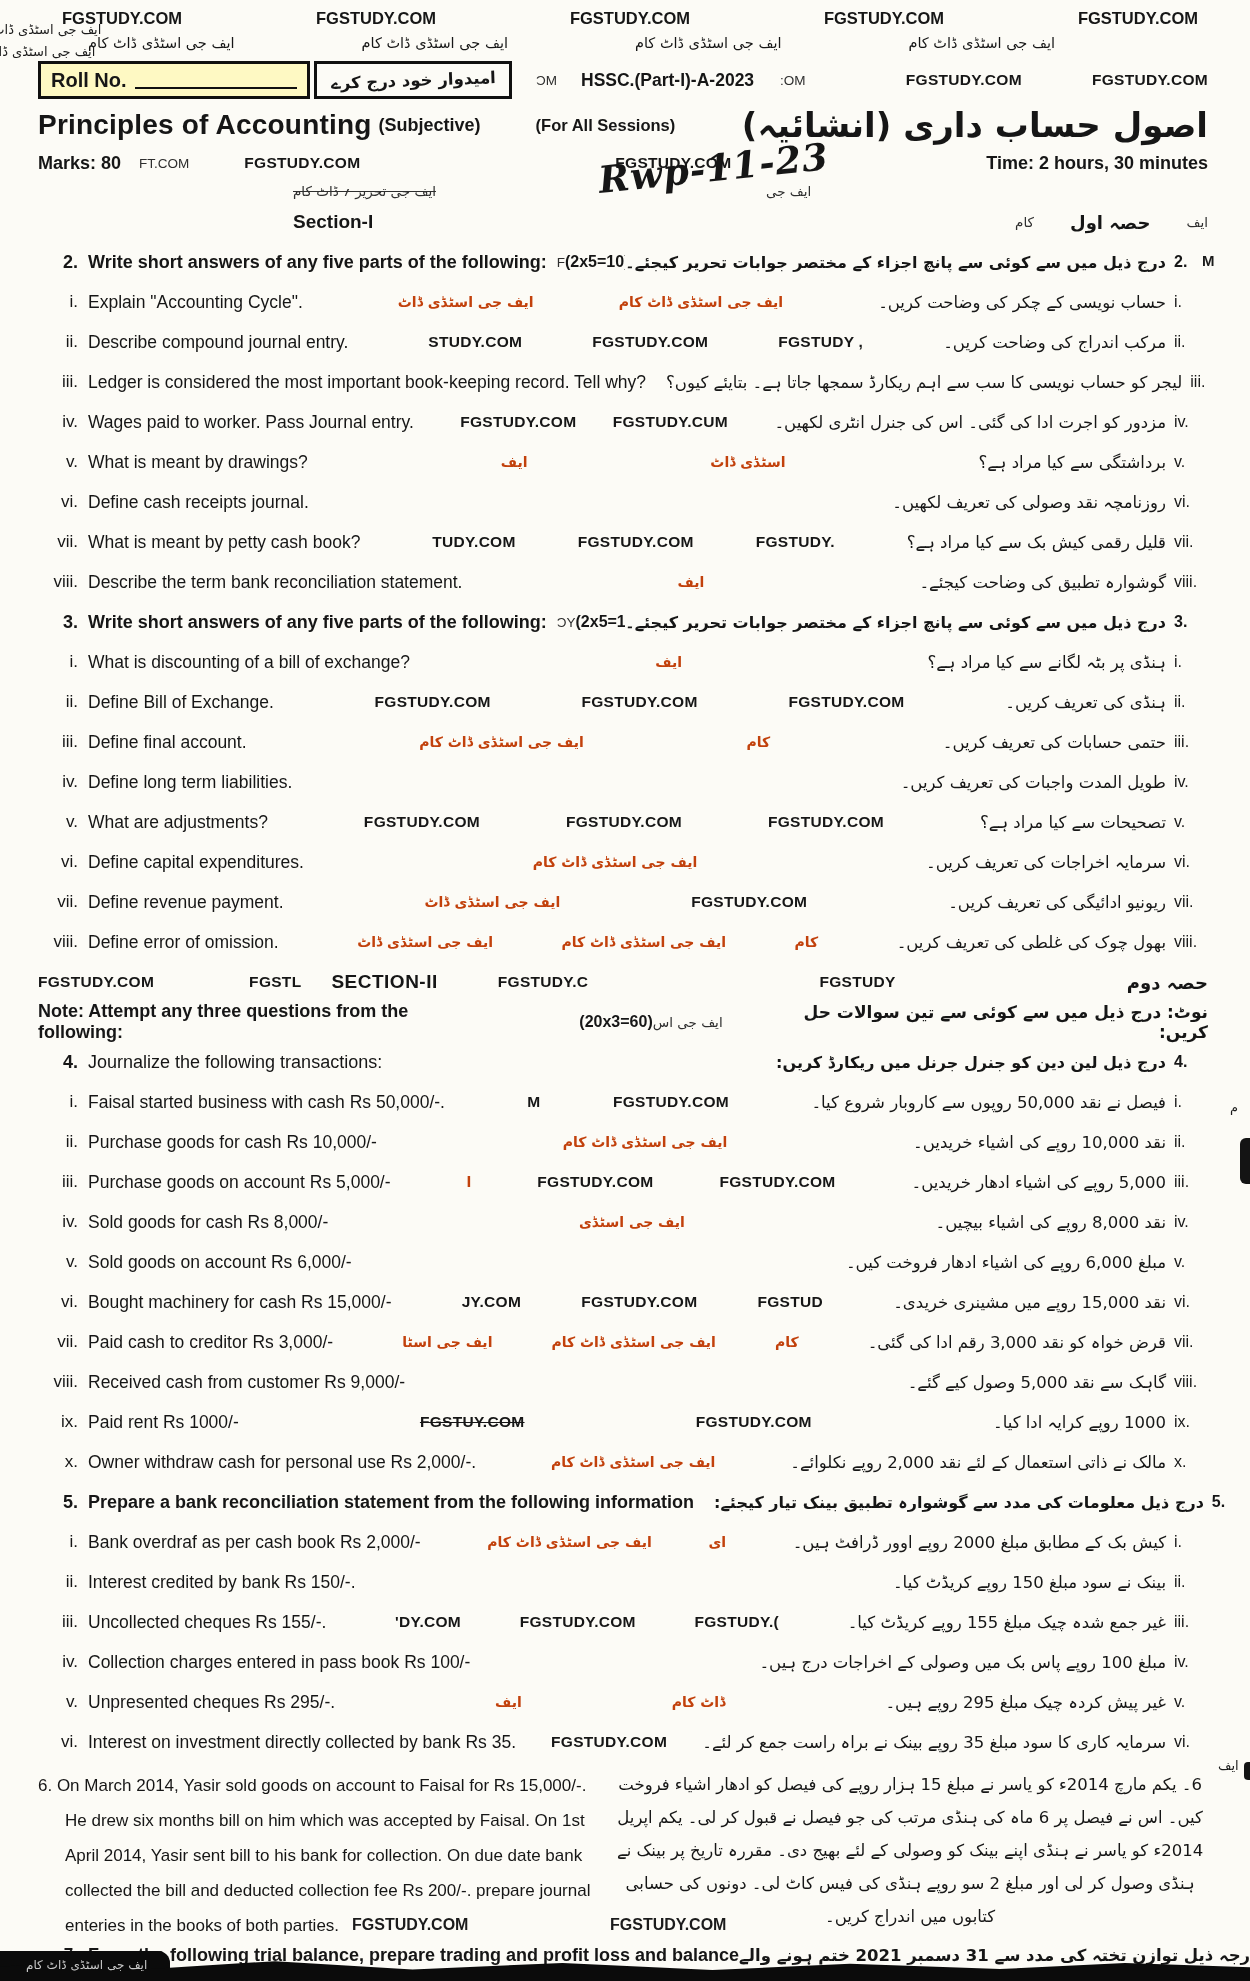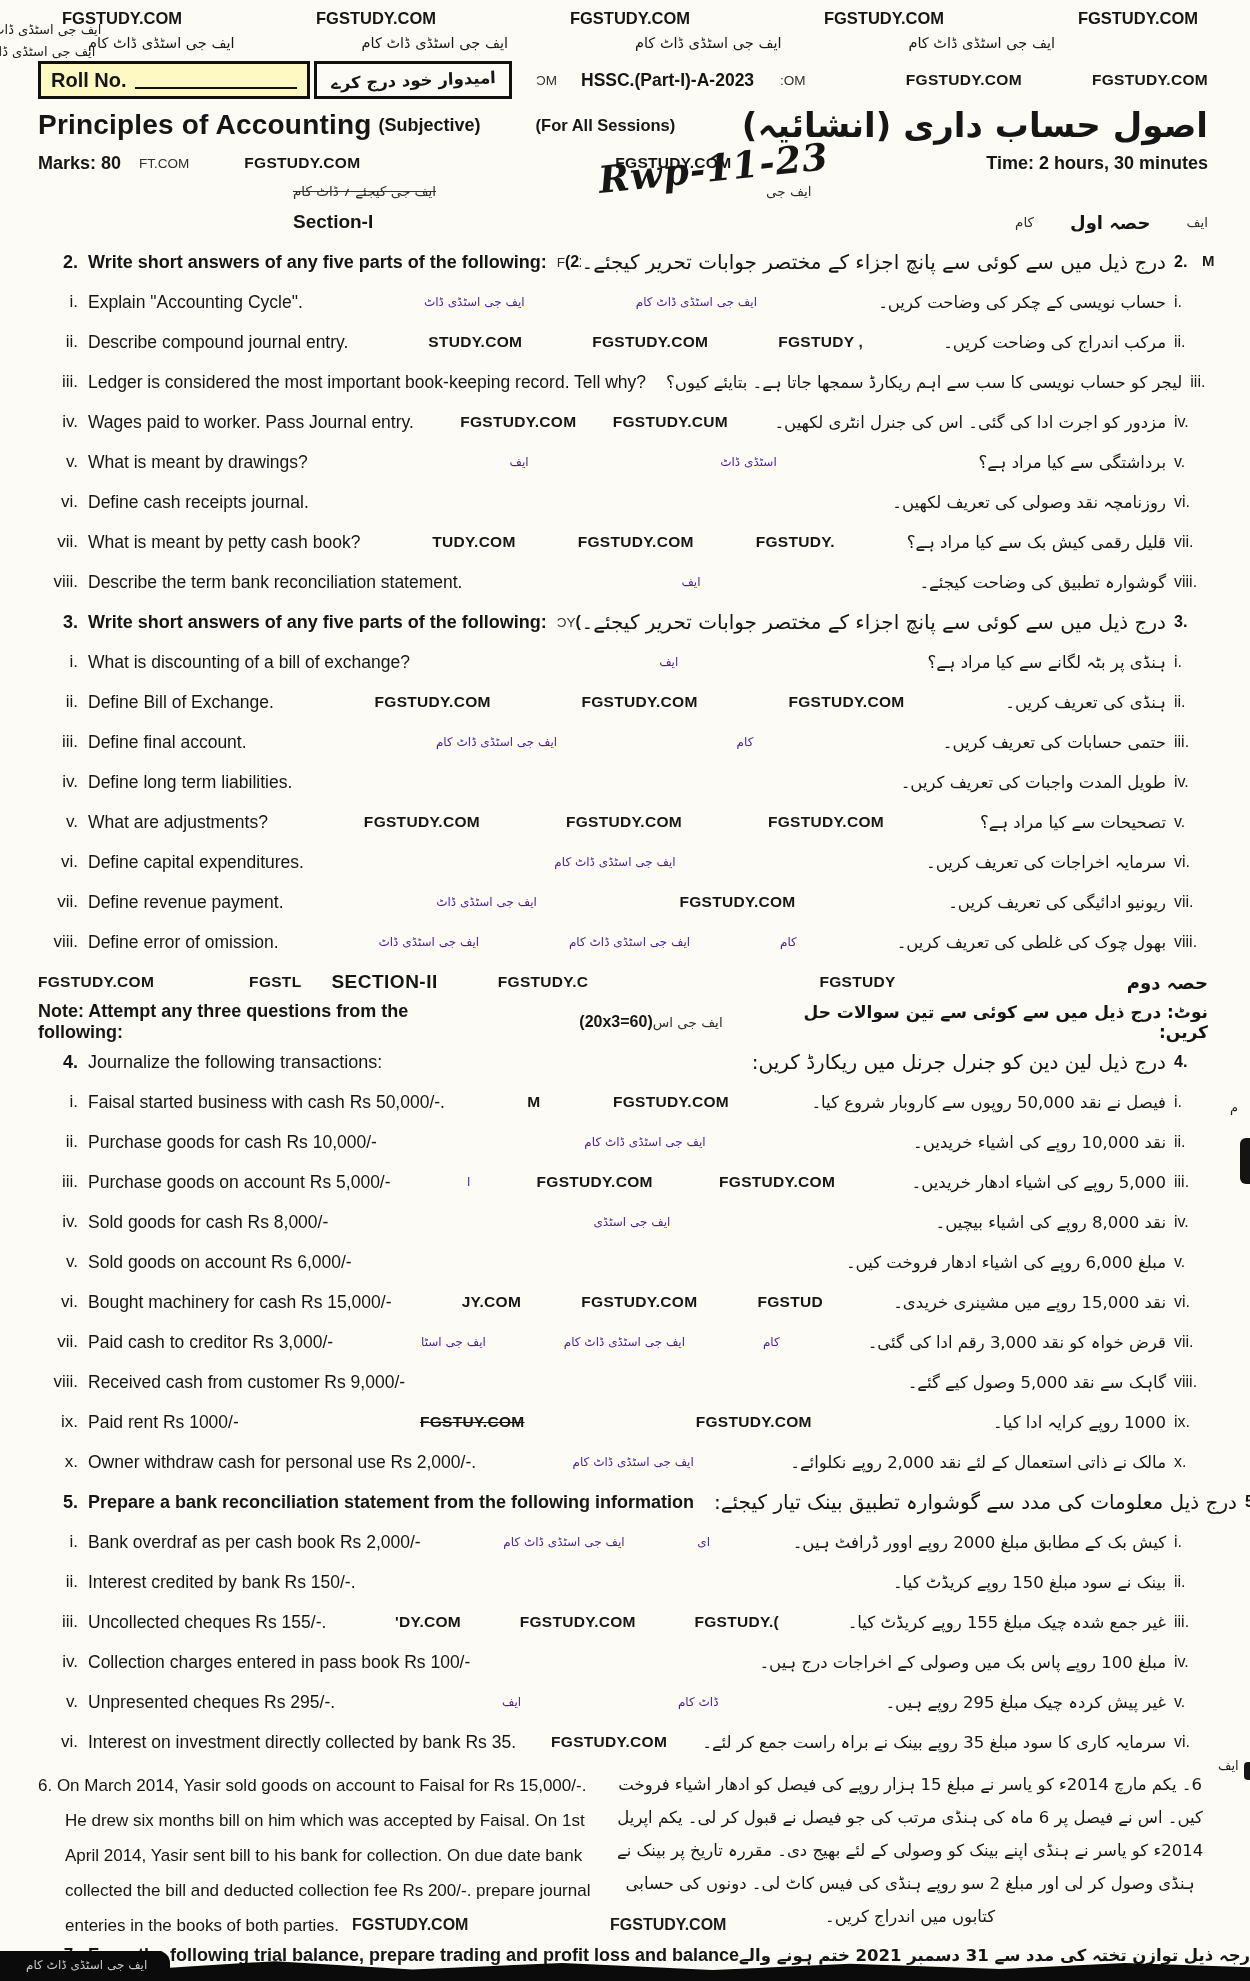--- a/index.html
+++ b/index.html
@@ -4,21 +4,21 @@
 <style>
   *{margin:0;padding:0;box-sizing:border-box}
   body{background:#9a9a9a;font-family:"Liberation Sans",sans-serif}
   .page{position:relative;width:1250px;height:1981px;margin:0 auto;background:#fcfbf6;color:#161616;overflow:hidden}
   .urdu{font-family:"DejaVu Sans",sans-serif;direction:rtl;unicode-bidi:isolate}
   .b{font-weight:700}
   .f16{font-size:16px}.f18{font-size:18px}.f19{font-size:19px}.f20{font-size:20px}
   .mla{margin-left:auto}
   .stray{font-size:13.5px;color:#2e2e2e;white-space:nowrap}
   .wm{font-weight:700;font-size:15.5px;white-space:nowrap;color:#161616;letter-spacing:.3px}
-  .wm-ur{font-weight:400;font-size:12px;white-space:nowrap;color:#4c1d95}
+  .wm-ur{font-weight:700;font-size:14px;white-space:nowrap;color:#c2410c}
   .strike{text-decoration:line-through}
   .wm-row1{display:flex;justify-content:space-between;align-items:center;height:30px;padding:6px 52px 0 62px}
   .wm-top{font-weight:700;font-size:16.5px;white-space:nowrap}
   .wm-row2{display:flex;justify-content:space-between;align-items:center;height:26px;padding:0 195px 0 88px}
   .wm-top-ur{font-size:14.5px;white-space:nowrap}
   .hrow{display:flex;align-items:center;padding:0 42px 0 38px}
   .roll-row{height:48px}
   .rollbox{display:flex;align-items:center;border:3px solid #101010;height:38px;width:272px;padding:0 10px;background:#fef9c3}
   .rollline{flex:1;border-bottom:2.5px solid #101010;height:58%;margin-left:8px}
   .notebox{display:flex;align-items:center;justify-content:center;border:3px solid #101010;height:38px;width:198px;margin-left:4px}
@@ -33,21 +33,21 @@
   .cluster{display:flex;align-items:center}
   .row{display:flex;align-items:center;height:40px;padding:0 42px 0 38px}
   .num{width:50px;min-width:50px;text-align:right;padding-right:10px;font-size:17px;white-space:nowrap}
   .en-text{font-size:17.5px;white-space:nowrap}
   .mid{flex:1;display:flex;justify-content:space-evenly;align-items:center;min-width:0;overflow:hidden;padding:0 10px}
   .ur-wrap{display:flex;direction:rtl;align-items:center;flex:none;max-width:660px}
   .ur-num{direction:ltr;width:42px;min-width:42px;text-align:left;font-size:16px;padding-left:8px;white-space:nowrap;font-family:"Liberation Sans",sans-serif}
   .ur-text{font-size:16.5px;white-space:nowrap}
   .qhead .en-text{font-size:18px;font-weight:700}
   .qhead .num{font-size:18px;font-weight:700}
-  .qhead .ur-text{font-weight:400;font-size:20px}
+  .qhead .ur-text{font-weight:700;font-size:16px}
   .qhead .ur-num{font-weight:700}
   .sec2-row{height:40px}
   .note-row{height:40px}
   .q6{display:flex;align-items:flex-start;padding:6px 42px 0 38px}
   .q6-en{width:578px;font-size:17px;line-height:35px;padding-left:27px;text-indent:-27px}
   .q6-ur{width:600px;margin-left:auto;font-size:16.5px;line-height:33px;text-align:center}
   .q7row{position:absolute;left:0;right:0;top:1938px;display:flex;align-items:center;height:34px;padding:0 42px 0 38px;z-index:2}
   .band{position:absolute;left:0;right:0;bottom:0;height:22px;background:#0b0b0b;z-index:5;
         clip-path:polygon(0 35%,5% 15%,12% 45%,22% 10%,33% 48%,45% 18%,57% 50%,68% 22%,80% 46%,90% 18%,100% 38%,100% 100%,0 100%)}
   .band-blob{position:absolute;left:0;bottom:0;width:170px;height:30px;background:#0b0b0b;border-radius:0 12px 0 0;z-index:4}
@@ -101,21 +101,21 @@
 
   <div class="hrow marks-row">
     <span class="b f18">Marks: 80</span>
     <span class="stray" style="margin-left:18px">FT.COM</span>
     <span class="wm" style="margin-left:55px">FGSTUDY.COM</span>
     <span class="wm mla">FGSTUDY.COM</span>
     <span class="b f18 mla">Time: 2 hours, 30 minutes</span>
   </div>
 
   <div class="hrow noise-row">
-    <span class="urdu stray strike" style="margin-left:255px">ایف جی کیجئے ؍ ڈاٹ کام</span>
+    <span class="urdu stray strike" style="margin-left:255px">ایف جی تحریر ؍ ڈاٹ کام</span>
     <span class="urdu stray" style="margin-left:330px">ایف جی</span>
   </div>
 
   <span class="hand-rwp">Rwp-11-23</span>
 
   <div class="hrow sec1-row">
     <span class="b f19" style="margin-left:255px">Section-I</span>
     <span class="cluster mla">
       <span class="urdu stray">کام</span>
       <span class="urdu b f18" style="margin:0 36px">حصہ اول</span>

